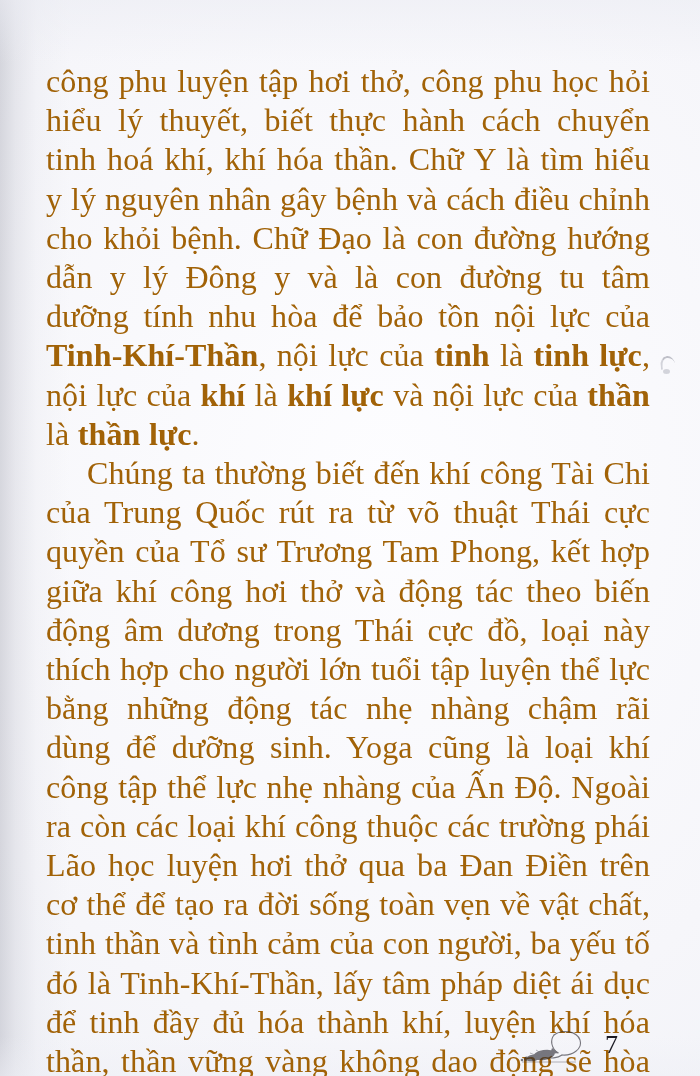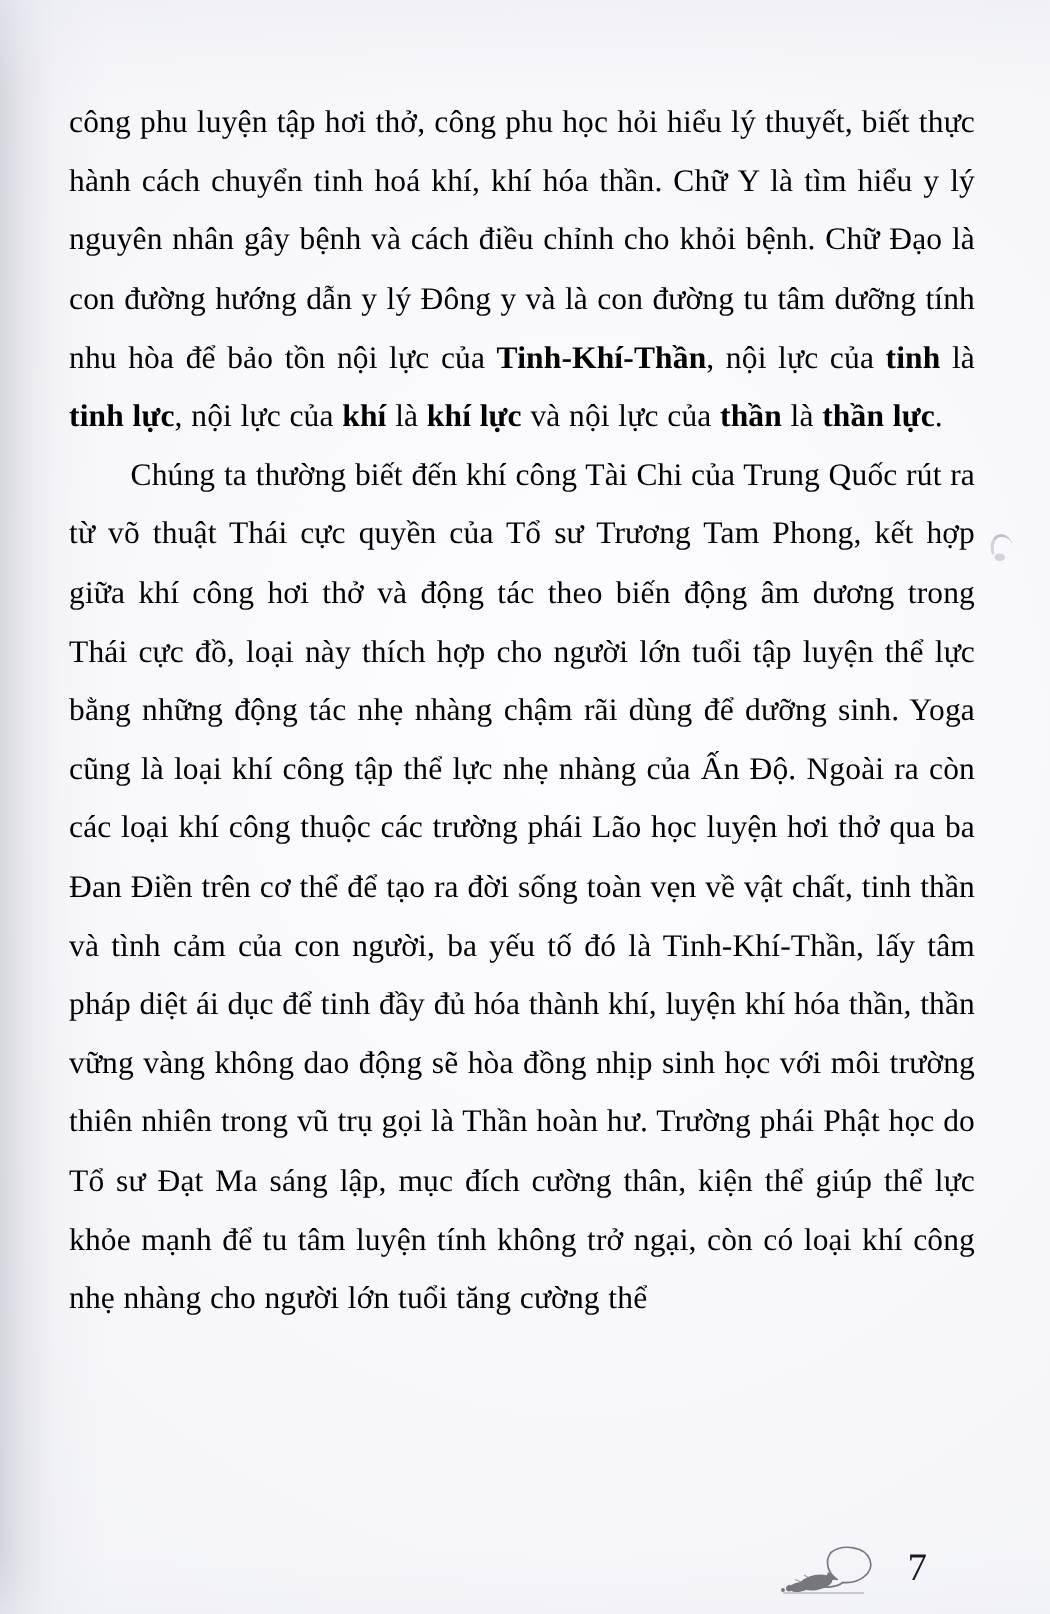--- a/index.html
+++ b/index.html
@@ -58,25 +58,25 @@
     position: absolute;
     left: 46px;
     top: 62px;
     width: 604px;
   }
 
   p.para {
     margin: 0;
     text-align: justify;
     text-justify: inter-word;
-    font-size: 21px;
+    font-size: 32px;
     line-height: 39.2px;
     letter-spacing: 0.1px;
     word-spacing: 0.4px;
-    color: #000000;
+    color: #a16207;
   }
 
   p.para.indent {
     text-indent: 41px;
   }
 
   b, strong { font-weight: 700; }
 
   
   .margin-speck {

